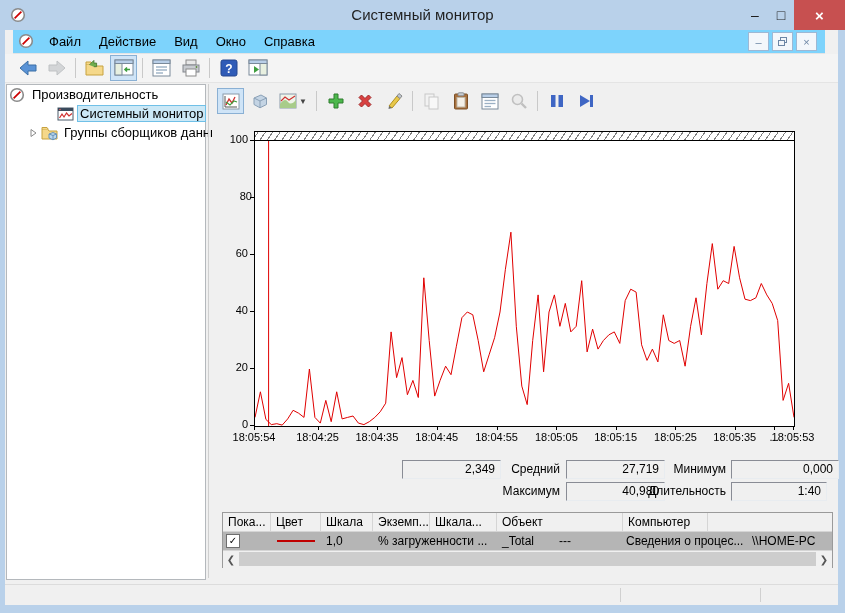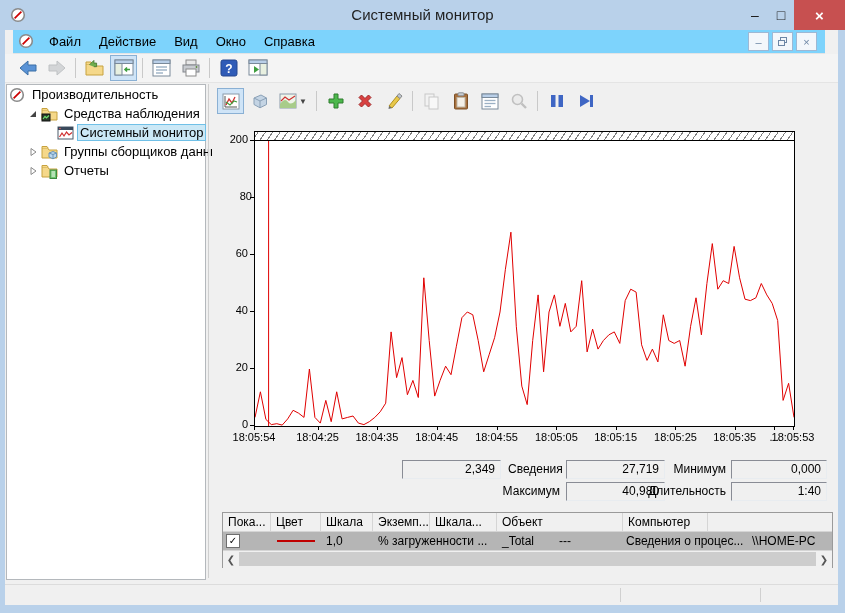--- a/index.html
+++ b/index.html
@@ -215,36 +215,20 @@
   <div class="tree" id="tree">
       <div class="tree-row" style="padding-left: 2px;">
         <span class="ticon">
           <svg width="16" height="16" viewBox="0 0 16 16">
             <circle cx="8" cy="8" r="6.3" fill="#fff" stroke="#8a8a8a" stroke-width="1.6"></circle>
             <line x1="4.6" y1="11.4" x2="11.4" y2="4.6" stroke="#c00" stroke-width="1.7"></line>
           </svg>
         </span>
         <span class="tree-label">Производительность</span>
       </div>
-      <div class="tree-row" style="padding-left: 18px;">
-        <span class="twisty">
-          <svg width="12" height="12" viewBox="0 0 12 12">
-            <polygon points="9,3 9,9 3,9" fill="#444"></polygon>
-          </svg>
-        </span>
-        <span class="ticon">
-          <svg width="17" height="16" viewBox="0 0 17 16">
-            <path d="M1 4 L6.5 4 L8 6 L16 6 L16 14 L1 14 Z" fill="#f5d88a" stroke="#c7a23f"></path>
-            <path d="M1 4 L1 2.5 L6 2.5 L7.3 4.3" fill="#f5d88a" stroke="#c7a23f"></path>
-            <rect x="1" y="8" width="8" height="7" fill="#2a3a2a" stroke="#111"></rect>
-            <polyline points="2,13 4,10.5 5.5,12 8,9.5" fill="none" stroke="#6fe06f" stroke-width="1.2"></polyline>
-          </svg>
-        </span>
-        <span class="tree-label">Средства наблюдения</span>
-      </div>
       <div class="tree-row" style="padding-left: 34px;">
         <span class="twisty"></span>
         <span class="ticon">
           <svg width="17" height="16" viewBox="0 0 17 16">
             <rect x="1" y="2" width="15" height="12" fill="#fff" stroke="#4a5a6a"></rect>
             <rect x="1" y="2" width="15" height="3" fill="#3a4a5c"></rect>
             <circle cx="3" cy="3.5" r="0.8" fill="#e06060"></circle>
             <polyline points="2.5,12 5,8 7,11 9.5,7 12,10 15,7.5" fill="none" stroke="#d03030" stroke-width="1.2"></polyline>
           </svg>
         </span>
@@ -259,38 +243,20 @@
         <span class="ticon">
           <svg width="17" height="16" viewBox="0 0 17 16">
             <path d="M1 4 L6.5 4 L8 6 L16 6 L16 14 L1 14 Z" fill="#f5d88a" stroke="#c7a23f"></path>
             <path d="M1 4 L1 2.5 L6 2.5 L7.3 4.3" fill="#f5d88a" stroke="#c7a23f"></path>
             <path d="M8 9 L12 7.5 L15.5 9 L15.5 13 L12 14.8 L8 13 Z" fill="#bcd8ee" stroke="#6a94b8"></path>
             <path d="M8 9 L12 10.5 L15.5 9 M12 10.5 L12 14.8" fill="none" stroke="#6a94b8"></path>
           </svg>
         </span>
         <span class="tree-label">Группы сборщиков данных</span>
       </div>
-      <div class="tree-row" style="padding-left: 18px;">
-        <span class="twisty">
-          <svg width="12" height="12" viewBox="0 0 12 12">
-            <polygon points="4,2.5 9,6 4,9.5" fill="#fff" stroke="#8a8a8a"></polygon>
-          </svg>
-        </span>
-        <span class="ticon">
-          <svg width="17" height="16" viewBox="0 0 17 16">
-            <path d="M1 4 L6.5 4 L8 6 L16 6 L16 14 L1 14 Z" fill="#f5d88a" stroke="#c7a23f"></path>
-            <path d="M1 4 L1 2.5 L6 2.5 L7.3 4.3" fill="#f5d88a" stroke="#c7a23f"></path>
-            <rect x="9" y="7" width="6.5" height="8.5" fill="#6fc46f" stroke="#3f8a3f"></rect>
-            <line x1="10.5" y1="9" x2="14" y2="9" stroke="#fff"></line>
-            <line x1="10.5" y1="11" x2="14" y2="11" stroke="#fff"></line>
-            <line x1="10.5" y1="13" x2="14" y2="13" stroke="#fff"></line>
-          </svg>
-        </span>
-        <span class="tree-label">Отчеты</span>
-      </div>
     </div>
   <div class="splitter"></div>
 
   <div class="rightpanel">
     <div class="chart-toolbar" id="chart-toolbar">
         <div class="tb-btn selected">
           <span>
             <svg width="18" height="17" viewBox="0 0 18 17">
               <rect x="1" y="1" width="16" height="15" fill="#fff" stroke="#8a9aaa"></rect>
               <line x1="3" y1="3" x2="3" y2="14" stroke="#555"></line>
@@ -392,21 +358,21 @@
           <span>
             <svg width="16" height="16" viewBox="0 0 16 16">
               <path d="M2 2 L12 8 L2 14 Z" fill="#3f66c4"></path>
               <rect x="12" y="2" width="3" height="12" fill="#3f66c4"></rect>
             </svg>
           </span>
         </div>
       </div>
 
     <div id="yaxis">
-        <div class="ytick-label" style="left: 2px; top: 49px;">200</div>
+        <div class="ytick-label" style="left: 2px; top: 49px;">100</div>
         <div class="ytick-dash" style="left: 38px; top: 56px;"></div>
         <div class="ytick-label" style="left: 6px; top: 106px;">80</div>
         <div class="ytick-dash" style="left: 38px; top: 113px;"></div>
         <div class="ytick-label" style="left: 2px; top: 163px;">60</div>
         <div class="ytick-dash" style="left: 38px; top: 170px;"></div>
         <div class="ytick-label" style="left: 2px; top: 220px;">40</div>
         <div class="ytick-dash" style="left: 38px; top: 227px;"></div>
         <div class="ytick-label" style="left: 2px; top: 277px;">20</div>
         <div class="ytick-dash" style="left: 38px; top: 284px;"></div>
         <div class="ytick-label" style="left: 2px; top: 334px;">0</div>
@@ -439,24 +405,24 @@
         <div class="xtick-dash" style="left: 522.788px; top: 342px;"></div>
         <div class="xtick-label" style="left: 494.788px; top: 347px;">18:05:35</div>
         <div class="xtick-dash" style="left: 562.135px; top: 342px;"></div>
         <div class="xtick-label" style="left: 534.135px; top: 347px;">...</div>
         <div class="xtick-dash" style="left: 581px; top: 342px;"></div>
         <div class="xtick-label" style="left: 553px; top: 347px;">18:05:53</div>
       </div>
 
     <div class="stat-label" style="left:180px;top:378px;width:108px;">Последний</div>
     <div class="stat-box" style="left:190px;top:376px;width:92px;">2,349</div>
-    <div class="stat-label" style="left:296px;top:378px;width:52px;">Сведения</div>
+    <div class="stat-label" style="left:296px;top:378px;width:52px;">Средний</div>
     <div class="stat-box" style="left:354px;top:376px;width:92px;">27,719</div>
     <div class="stat-label" style="left:448px;top:378px;width:66px;">Минимум</div>
-    <div class="stat-box" style="left:519px;top:376px;width:89px;">0,000</div>
+    <div class="stat-box" style="left:519px;top:376px;width:89px;padding-left:12px;">0,000</div>
     <div class="stat-label" style="left:266px;top:400px;width:82px;">Максимум</div>
     <div class="stat-box" style="left:354px;top:398px;width:92px;">40,980</div>
     <div class="stat-label" style="left:418px;top:400px;width:96px;">Длительность</div>
     <div class="stat-box" style="left:519px;top:398px;width:89px;">1:40</div>
 
     <div class="ctable">
       <div class="ctable-header" id="ctable-header">
           <div class="th" style="width: 48px;">Пока...</div>
           <div class="th" style="width: 50px;">Цвет</div>
           <div class="th" style="width: 52px;">Шкала</div>

